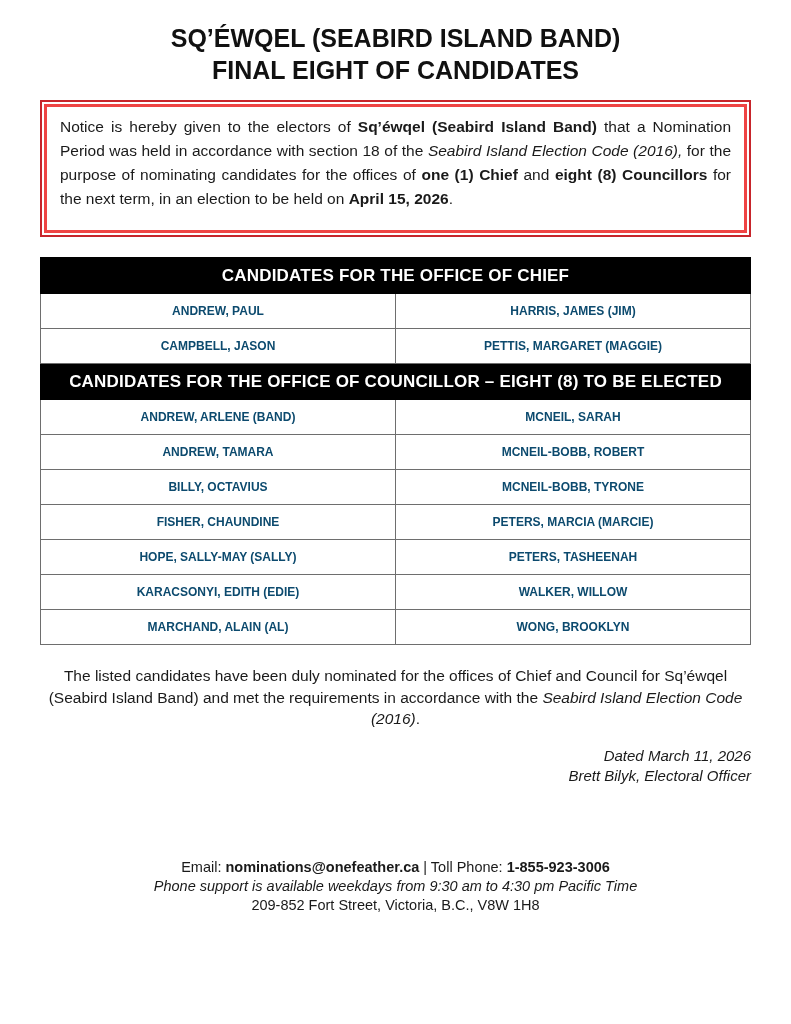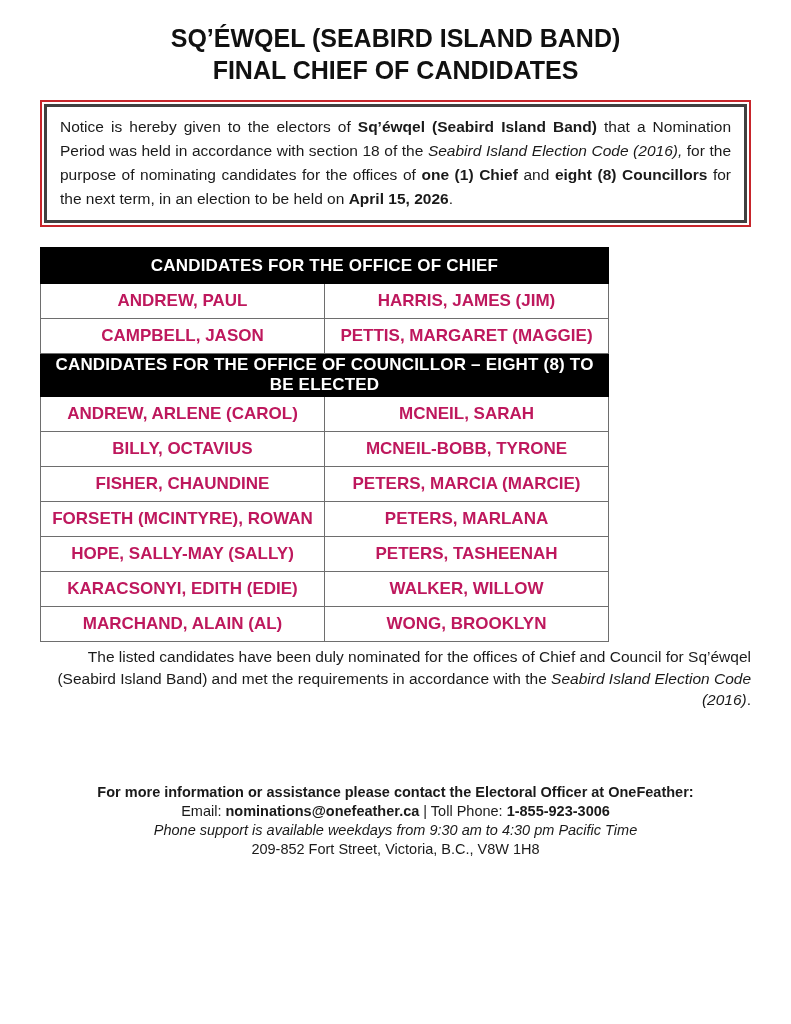--- a/index.html
+++ b/index.html
@@ -8,56 +8,56 @@
     font-family:"Liberation Sans", sans-serif;color:#1a1a1a;
     position:relative;overflow:hidden;box-sizing:border-box;border-radius:6px;
   }
   .content{margin:0 40px;}
 
   
   .title{padding-top:22px;text-align:center;font-weight:bold;font-size:25px;line-height:32px;color:#111;}
 
   
   .notice-outer{margin-top:14px;border:2px solid #c7252b;padding:2px;}
-  .notice-inner{border:3px solid #404040;padding:8px 13px 9px 13px;}
+  .notice-inner{border:3px solid #ef4444;padding:8px 13px 19px 13px;}
   .notice-text{font-size:15.5px;line-height:24px;text-align:justify;color:#1a1a1a;}
   .b{font-weight:bold;}
   .i{font-style:italic;}
 
   
-  table.cand{margin-top:20px;width:569px;border-collapse:collapse;table-layout:fixed;}
+  table.cand{margin-top:20px;width:711px;border-collapse:collapse;table-layout:fixed;}
   table.cand td.section{
     background:#000;color:#fff;font-weight:bold;font-size:17px;
     text-align:center;height:33px;border:1px solid #000;letter-spacing:.2px;
   }
   table.cand td.cell{
     width:50%;border:1px solid #6e6e6e;height:32px;text-align:center;
-    font-weight:bold;font-size:17px;color:#be185d;
+    font-weight:bold;font-size:12px;color:#0c4a6e;
   }
   table.cand td.nocell{border:none;background:transparent;}
 
   
-  .closing{margin-top:4px;font-size:15.5px;line-height:21.5px;text-align:right;}
+  .closing{margin-top:20px;font-size:15.5px;line-height:21.5px;text-align:center;}
 
   
   .dated{margin-top:16px;text-align:right;font-style:italic;font-size:15px;line-height:20px;}
 
   
   .footer{margin-top:72px;text-align:center;font-size:14.5px;line-height:19px;color:#1a1a1a;}
   .footer .row{white-space:nowrap;}
 </style>
 </head>
 <body>
 
 <div class="page">
   <div class="content">
 
     <div class="title">
       <div>SQ’ÉWQEL (SEABIRD ISLAND BAND)</div>
-      <div>FINAL CHIEF OF CANDIDATES</div>
+      <div>FINAL EIGHT OF CANDIDATES</div>
     </div>
 
     <div class="notice-outer">
       <div class="notice-inner">
         <div class="notice-text"><span>Notice is hereby given to the electors of </span><span class="b">Sq’éwqel (Seabird Island Band)</span><span> that a Nomination Period was held in accordance with section 18 of the </span><span class="i">Seabird Island Election Code (2016),</span><span> for the purpose of nominating candidates for the offices of </span><span class="b">one (1) Chief</span><span> and </span><span class="b">eight (8) Councillors</span><span> for the next term, in an election to be held on </span><span class="b">April 15, 2026</span><span>.</span></div>
       </div>
     </div>
 
     <table class="cand">
       <tbody>
@@ -69,55 +69,58 @@
           <td class="cell">HARRIS, JAMES (JIM)</td>
         </tr>
         <tr>
           <td class="cell">CAMPBELL, JASON</td>
           <td class="cell">PETTIS, MARGARET (MAGGIE)</td>
         </tr>
         <tr>
           <td class="section" colspan="2">CANDIDATES FOR THE OFFICE OF COUNCILLOR – EIGHT (8) TO BE ELECTED</td>
         </tr>
         <tr>
-          <td class="cell">ANDREW, ARLENE (CAROL)</td>
+          <td class="cell">ANDREW, ARLENE (BAND)</td>
           <td class="cell">MCNEIL, SARAH</td>
+        </tr>
+        <tr>
+          <td class="cell">ANDREW, TAMARA</td>
+          <td class="cell">MCNEIL-BOBB, ROBERT</td>
         </tr>
         <tr>
           <td class="cell">BILLY, OCTAVIUS</td>
           <td class="cell">MCNEIL-BOBB, TYRONE</td>
         </tr>
         <tr>
           <td class="cell">FISHER, CHAUNDINE</td>
           <td class="cell">PETERS, MARCIA (MARCIE)</td>
-        </tr>
-        <tr>
-          <td class="cell">FORSETH (MCINTYRE), ROWAN</td>
-          <td class="cell">PETERS, MARLANA</td>
         </tr>
         <tr>
           <td class="cell">HOPE, SALLY-MAY (SALLY)</td>
           <td class="cell">PETERS, TASHEENAH</td>
         </tr>
         <tr>
           <td class="cell">KARACSONYI, EDITH (EDIE)</td>
           <td class="cell">WALKER, WILLOW</td>
         </tr>
         <tr>
           <td class="cell">MARCHAND, ALAIN (AL)</td>
           <td class="cell">WONG, BROOKLYN</td>
         </tr>
       </tbody>
     </table>
 
     <div class="closing"><span>The listed candidates have been duly nominated for the offices of Chief and Council for Sq’éwqel (Seabird Island Band) and met the requirements in accordance with the </span><span class="i">Seabird Island Election Code (2016)</span><span>.</span></div>
 
+    <div class="dated">
+      <div>Dated March 11, 2026</div>
+      <div>Brett Bilyk, Electoral Officer</div>
+    </div>
 
     <div class="footer">
-      <div class="row b">For more information or assistance please contact the Electoral Officer at OneFeather:</div>
       <div class="row"><span>Email: </span><span class="b">nominations@onefeather.ca</span><span> | Toll Phone: </span><span class="b">1-855-923-3006</span></div>
       <div class="row i">Phone support is available weekdays from 9:30 am to 4:30 pm Pacific Time</div>
       <div class="row">209-852 Fort Street, Victoria, B.C., V8W 1H8</div>
 
     </div>
 
   </div>
 </div>
 
 </body></html>

